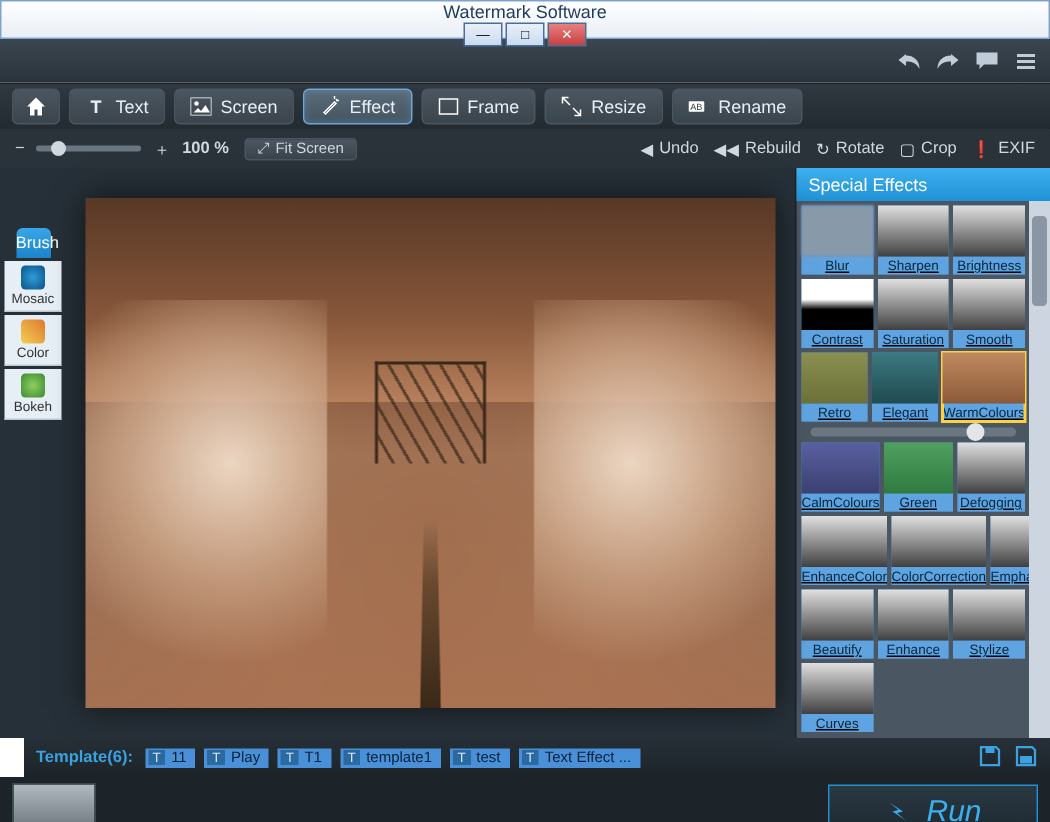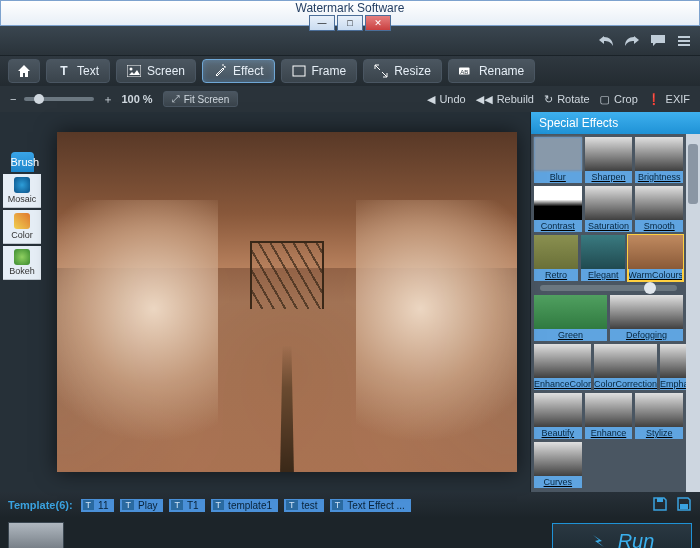--- a/index.html
+++ b/index.html
@@ -83,21 +83,21 @@
 .eff.green .thumb { background:linear-gradient(#50a060,#307a40); }
 .eff.bw .thumb { background:linear-gradient(#e0e0e0,#404040); }
 .effslider { height:6px; background:#6b7780; border-radius:3px; margin:4px 6px; position:relative; }
 .effslider::after { content:''; position:absolute; right:15%; top:-3px; width:12px; height:12px; background:#e0e6ec; border-radius:50%; }
 .scroll-v { width:14px; background:#cdd6e0; display:flex; flex-direction:column; align-items:center; }
 .scroll-v .sthumb { width:10px; height:60px; background:#8a96a4; border-radius:3px; margin-top:10px; }
 
 .panelarea { display:flex; flex:1; overflow:hidden; }
 
 
-.tmplrow { height: 26px; background: linear-gradient(#273038,#1c2429); display:flex; align-items:center; padding:0 8px; gap:8px; font-size:11px; color:#3aa2e0; }
+.tmplrow { height: 26px; background: linear-gradient(#273038,#1c2429); display:flex; align-items:center; padding:0 8px; gap:8px; font-size:11px; color:#3aa2e0;margin-left:16px; }
 .tmplrow .tmpllbl { font-weight:bold; }
 .tmpltag { display:flex; align-items:center; gap:4px; background:#4a90d8; color:#082238; padding:1px 6px 1px 2px; font-size:10px; cursor:pointer; }
 .tmpltag .t { background:#2a6aa0; color:#cfe4f7; padding:0 3px; font-size:9px; }
 .tmplrow .spacer { flex:1; }
 .saveicon { color:#3aa2e0; cursor:pointer; }
 
 
 .thumbrow { height: 46px; background:#1c2429; display:flex; align-items:center; padding:0 8px; gap:8px; }
 .tinythumb { width:56px; height:38px; background:linear-gradient(#b0b8c0,#606870); border:1px solid #3a4650; }
 .thumbrow .spacer { flex:1; }
@@ -294,20 +294,24 @@
               <div class="thumb"></div>
               <div class="lbl">Elegant</div>
             </div>
             <div class="eff warm selected">
               <div class="thumb"></div>
               <div class="lbl">WarmColours</div>
             </div>
           </div>
           <div class="effslider"></div>
           <div class="effrow">
+            <div class="eff calm">
+              <div class="thumb"></div>
+              <div class="lbl">CalmColours</div>
+            </div>
             <div class="eff green">
               <div class="thumb"></div>
               <div class="lbl">Green</div>
             </div>
             <div class="eff bw">
               <div class="thumb"></div>
               <div class="lbl">Defogging</div>
             </div>
           </div>
           <div class="effrow">

